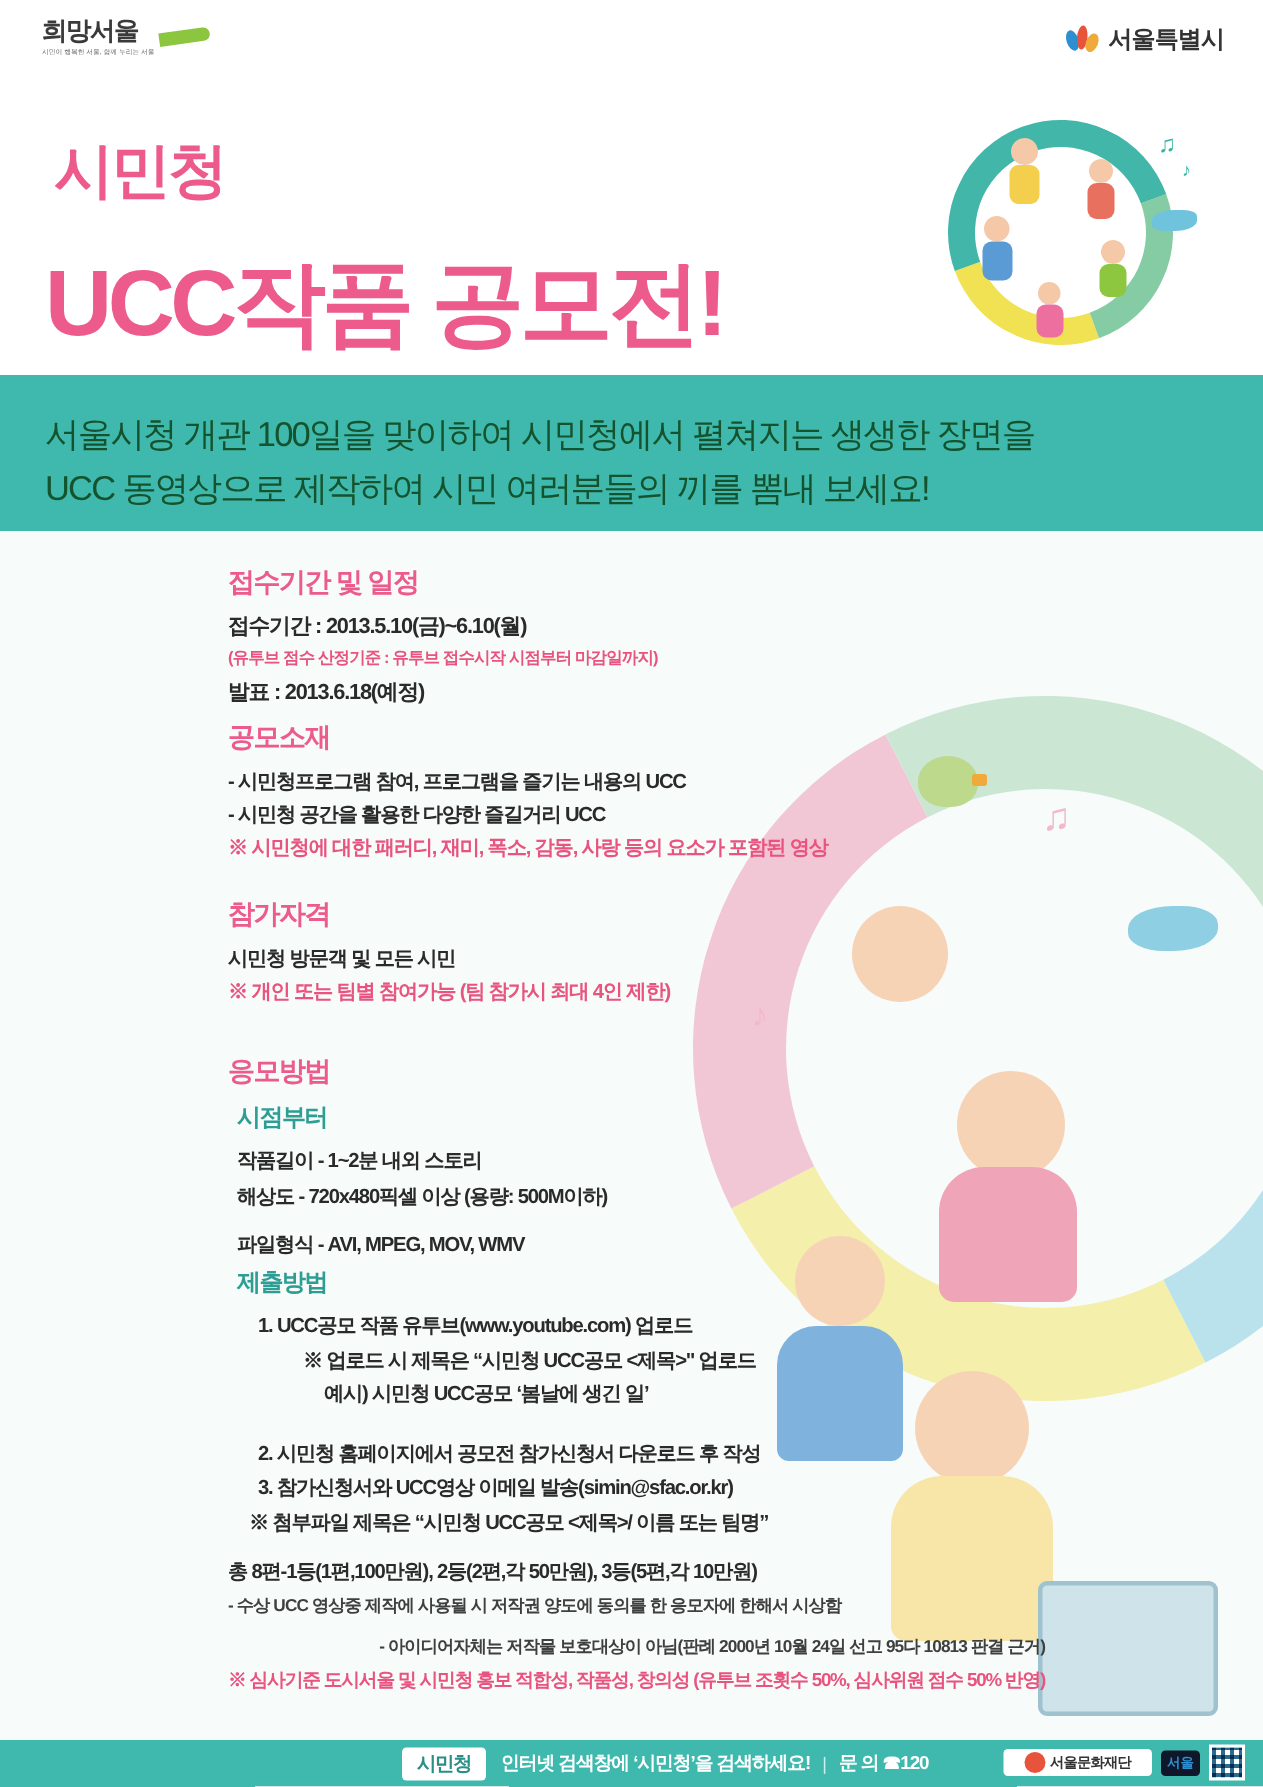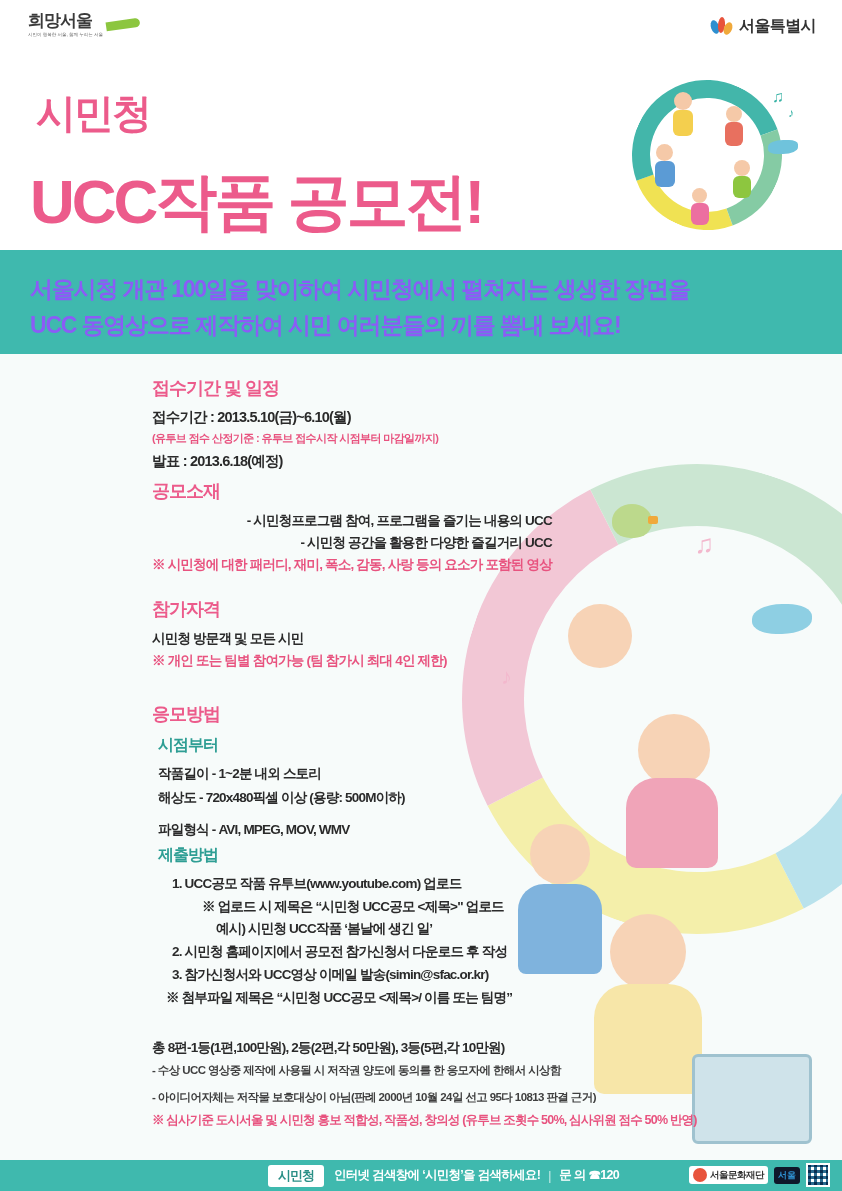--- a/index.html
+++ b/index.html
@@ -102,21 +102,21 @@
     background:#6fc3dc; border-radius:50% 30% 50% 30%;
   }
 
   
   .band-sub {
     position:absolute; left:0; top:250px; width:842px; height:104px;
     background:#3fb9ae;
   }
   .sub-line {
     position:absolute; left:30px;
-    color:#8b5cf6; font-size:23px; font-weight:bold; letter-spacing:-1.2px;
+    color:#14532d; font-size:23px; font-weight:normal; letter-spacing:-1.2px;
     white-space:nowrap;
   }
   .sub-1 { top:274px; }
   .sub-2 { top:310px; }
 
   
   .band-body {
     position:absolute; left:0; top:354px; width:842px; height:806px;
     background:#f7fbfa;
     overflow:hidden;
@@ -209,21 +209,21 @@
   }
   .footer-text {
     color:#ffffff; font-size:12.5px; font-weight:bold; margin-left:10px;
     letter-spacing:-0.7px; white-space:nowrap;
   }
   .footer-sep { color:#cdeeea; margin:0 8px; font-size:12px;}
   .footer-right {
     position:absolute; right:12px; top:3px; display:flex; align-items:center; gap:6px;
   }
   .sfac {
-    background:#ffffff; border-radius:3px; padding:2px 4px;
+    background:#ffffff; border-radius:3px; padding:2px 14px;
     font-size:9.5px; color:#333; font-weight:bold; display:flex; align-items:center; gap:3px;
     letter-spacing:-0.5px;
   }
   .sfac-mark { width:14px; height:14px; border-radius:50%; background:#e8533c; }
   .mini-logo {
     background:#0f172a; border-radius:3px; padding:2px 4px;
     font-size:9px; color:#2e8fd0; font-weight:bold;text-align:center;
   }
   .qr {
     width:24px; height:24px; background:
@@ -307,21 +307,21 @@
     <div class="h-pink">접수기간 및 일정</div>
     <div style="margin-top:8px;">
       <div class="row t-dark">접수기간 :  2013.5.10(금)~6.10(월)</div>
       <div class="row t-pinknote">(유투브 점수 산정기준 : 유투브 접수시작 시점부터 마감일까지)</div>
       <div class="row t-dark" style="margin-top:6px;">발표 :  2013.6.18(예정)</div>
     </div>
   </div>
 
   <div class="sec" style="left:152px; top:479px;">
     <div class="h-pink">공모소재</div>
-    <div style="margin-top:9px;text-align:right;">
+    <div style="margin-top:9px;">
       <div class="row t-dark-s">-  시민청프로그램 참여, 프로그램을 즐기는 내용의 UCC</div>
       <div class="row t-dark-s">-  시민청 공간을 활용한 다양한 즐길거리 UCC</div>
       <div class="row t-pink">※  시민청에 대한 패러디, 재미, 폭소, 감동, 사랑 등의 요소가 포함된 영상</div>
     </div>
   </div>
 
   <div class="sec" style="left:152px; top:597px;">
     <div class="h-pink">참가자격</div>
     <div style="margin-top:9px;">
       <div class="row t-dark-s">시민청 방문객 및 모든 시민</div>
@@ -340,32 +340,32 @@
       <div class="row t-dark-s" style="margin-top:6px;">해상도 -  720x480픽셀 이상 (용량: 500M이하)</div>
       <div class="row t-dark-s" style="margin-top:14px;">파일형식 -  AVI, MPEG, MOV, WMV</div>
     </div>
   </div>
 
   <div class="sec" style="left:158px; top:845px;">
     <div class="h-teal">제출방법</div>
     <div style="margin-top:9px;">
       <div class="row t-dark-s" style="margin-left:14px;">1.  UCC공모 작품 유투브(www.youtube.com) 업로드</div>
       <div class="row t-dark-s" style="margin-left:44px; margin-top:5px;">※  업로드 시 제목은  “시민청  UCC공모 &lt;제목&gt;"  업로드</div>
-      <div class="row t-dark-s" style="margin-left:58px; margin-top:3px;">예시) 시민청 UCC작품  ‘봄날에 생긴 일’</div>
-      <div class="row t-dark-s" style="margin-left:14px; margin-top:5px;">2.  시민청 홈페이지에서 공모전 참가신청서 다운로드 후 작성</div>
+      <div class="row t-dark-s" style="margin-left:58px; margin-top:3px;">예시) 시민청 UCC공모  ‘봄날에 생긴 일’</div>
+      <div class="row t-dark-s" style="margin-left:14px; margin-top:22px;">2.  시민청 홈페이지에서 공모전 참가신청서 다운로드 후 작성</div>
       <div class="row t-dark-s" style="margin-left:14px; margin-top:5px;">3.  참가신청서와 UCC영상 이메일 발송(simin@sfac.or.kr)</div>
       <div class="row t-dark-s" style="margin-left:8px; margin-top:5px;">※  첨부파일 제목은 “시민청 UCC공모 &lt;제목&gt;/ 이름 또는 팀명”</div>
     </div>
   </div>
 
   <div class="sec" style="left:152px; top:1030px;">
     <div style="margin-top:9px;">
       <div class="row t-dark-s">총 8편-1등(1편,100만원),  2등(2편,각 50만원),  3등(5편,각  10만원)</div>
       <div class="row t-gray" style="margin-top:6px;">-  수상 UCC 영상중  제작에 사용될 시 저작권 양도에 동의를 한 응모자에 한해서 시상함</div>
-      <div class="row t-gray" style="margin-top:12px;">-  아이디어자체는 저작물 보호대상이 아님(판례 2000년 10월 24일 선고 95다 10813 판결 근거)</div>
+      <div class="row t-gray" style="margin-top:12px;text-align:right;">-  아이디어자체는 저작물 보호대상이 아님(판례 2000년 10월 24일 선고 95다 10813 판결 근거)</div>
       <div class="row t-pink" style="margin-top:7px; font-size:12.5px;">※  심사기준  도시서울 및 시민청 홍보 적합성, 작품성, 창의성  (유투브 조횟수 50%,  심사위원 점수 50% 반영)</div>
     </div>
   </div>
 
   <div class="footer">
     <span class="footer-badge">시민청</span>
     <span class="footer-text">인터넷 검색창에 ‘시민청’을 검색하세요!</span>
     <span class="footer-sep">|</span>
     <span class="footer-text" style="margin-left:0;">문 의 ☎120</span>
     <div class="footer-right">

